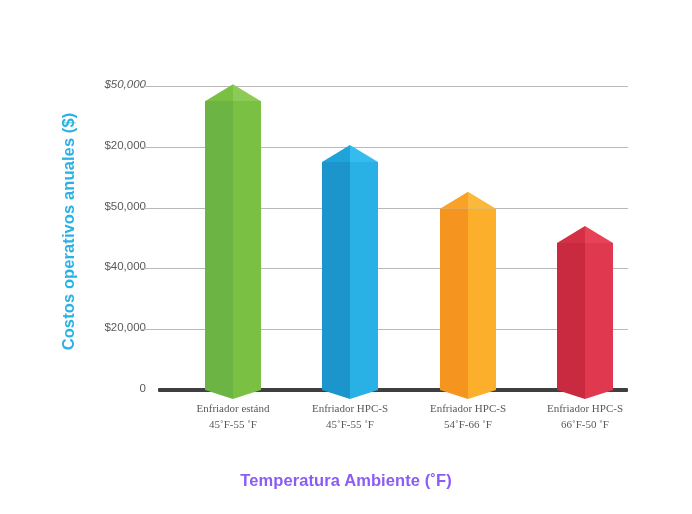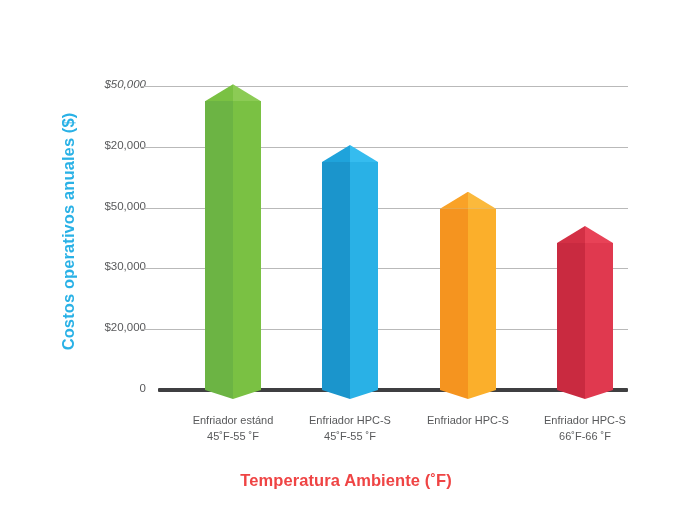--- a/index.html
+++ b/index.html
@@ -18,21 +18,21 @@
     transform:rotate(-90deg);
     color:#29B1E6;
     font-size:16.5px;font-weight:bold;
     letter-spacing:.1px;
     white-space:nowrap;
   }
   .x-axis-title{
     position:absolute;
     left:0; right:0; top:471px;
     text-align:center;
-    color:#ef4444;
+    color:#8b5cf6;
     font-size:16.5px;font-weight:bold;
     letter-spacing:.1px;
   }
 
   
   .plot{position:absolute;left:158px;top:80px;width:470px;height:311px;}
 
   .gridline{
     position:absolute;left:0;width:470px;height:1px;
     background:#b9b9b9;
@@ -59,37 +59,37 @@
   .cap .cap-l,.cap .cap-r{position:absolute;top:0;height:100%;width:50%;}
   .cap .cap-l{left:0;}
   .cap .cap-r{right:0;}
   .foot{position:absolute;left:0;width:100%;height:9px;}
   .foot .foot-l,.foot .foot-r{position:absolute;top:0;height:100%;width:50%;}
   .foot .foot-l{left:0;}
   .foot .foot-r{right:0;}
 
   
   .cat-label{
-    position:absolute;top:412px;width:160px;text-align:center;
-    color:#58595b;font-size:11px;line-height:16px;
+    position:absolute;top:400px;width:160px;text-align:center;
+    color:#58595b;font-size:11px;line-height:16px;font-family:Liberation Serif, serif;
   }
   .cat-label .l2{display:block;}
 </style>
 </head>
 <body>
 
 <div id="chart-root">
 
   <div class="y-axis-title">Costos operativos anuales ($)</div>
 
   <div class="y-labels">
       <div class="y-label" style="top: -2px; right: 0px; font-style: italic;">$50,000</div>
       <div class="y-label" style="top: 58.8px; right: 0px;">$20,000</div>
       <div class="y-label" style="top: 119.6px; right: 0px;">$50,000</div>
-      <div class="y-label" style="top: 180.4px; right: 0px;">$30,000</div>
+      <div class="y-label" style="top: 180.4px; right: 0px;">$40,000</div>
       <div class="y-label" style="top: 241.2px; right: 0px;">$20,000</div>
       <div class="y-label" style="top: 302px; right: 0px;">0</div>
     </div>
 
   <div class="plot">
       <div class="gridline" style="top: 6px;"></div>
       <div class="tick-stub" style="top: 6px;"></div>
       <div class="gridline" style="top: 66.8px;"></div>
       <div class="tick-stub" style="top: 66.8px;"></div>
       <div class="gridline" style="top: 127.6px;"></div>
@@ -146,15 +146,15 @@
           <div class="cap-l" style="background: rgb(211, 48, 69); clip-path: polygon(0% 100%, 100% 0%, 100% 100%);"></div>
           <div class="cap-r" style="background: rgb(232, 66, 87); clip-path: polygon(0% 0%, 100% 100%, 0% 100%);"></div>
         </div>
       </div>
     </div>
 
   <div class="x-axis-title">Temperatura Ambiente (˚F)</div>
 
 <div class="cat-label" style="left: 153px;"><span>Enfriador estánd</span><span class="l2">45˚F-55 ˚F</span></div>
     <div class="cat-label" style="left: 270px;"><span>Enfriador HPC-S</span><span class="l2">45˚F-55 ˚F</span></div>
-    <div class="cat-label" style="left: 388px;"><span>Enfriador HPC-S</span></div>
-    <div class="cat-label" style="left: 505px;"><span>Enfriador HPC-S</span><span class="l2">66˚F-66 ˚F</span></div>
+    <div class="cat-label" style="left: 388px;"><span>Enfriador HPC-S</span><span class="l2">54˚F-66 ˚F</span></div>
+    <div class="cat-label" style="left: 505px;"><span>Enfriador HPC-S</span><span class="l2">66˚F-50 ˚F</span></div>
   </div>
 
 </body></html>

